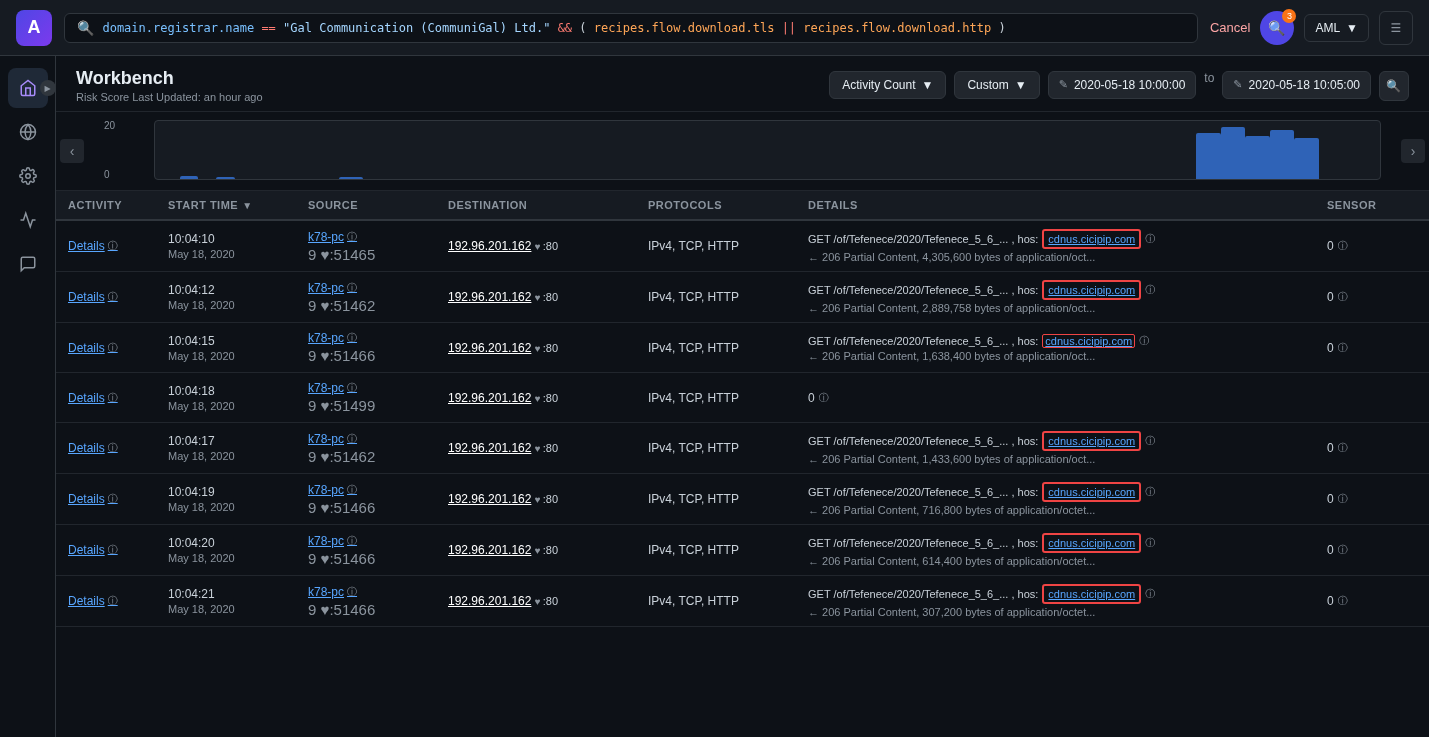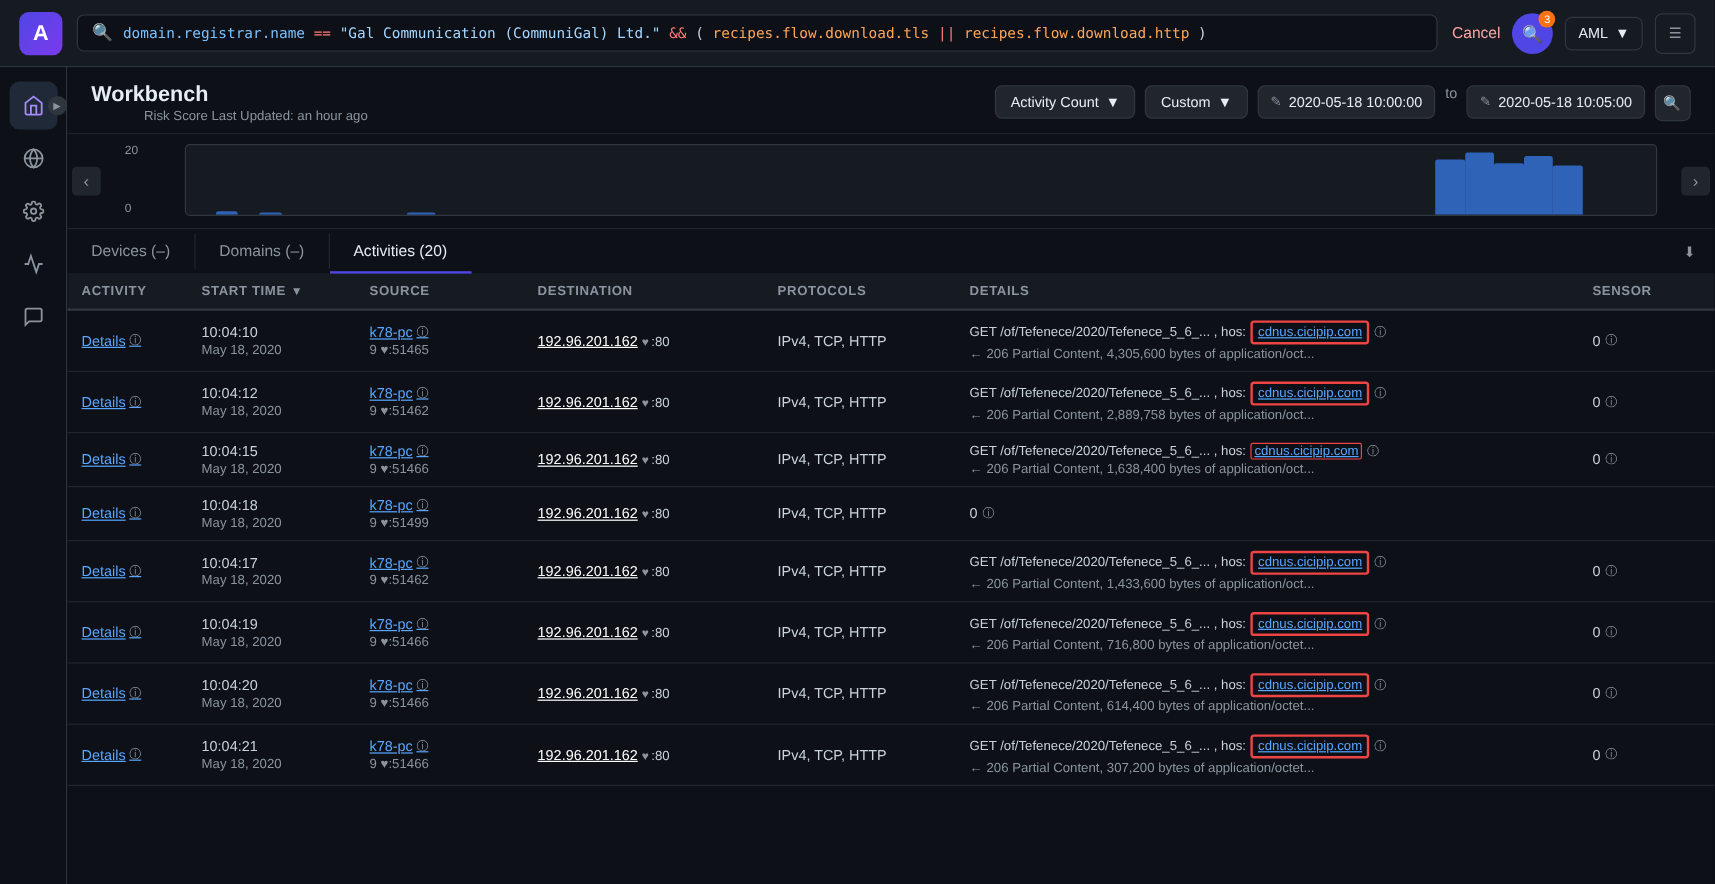--- a/index.html
+++ b/index.html
@@ -109,21 +109,21 @@
     .main-content { flex: 1; overflow: hidden; display: flex; flex-direction: column; padding: 0; }
 
     
     .workbench-header {
       background: #0d1117;
       padding: 12px 20px 8px;
       display: flex; align-items: center; justify-content: space-between;
       border-bottom: 1px solid #21262d;
     }
     .workbench-title { font-size: 18px; font-weight: 600; color: #e6edf3; }
-    .workbench-subtitle { font-size: 11px; color: #8b949e; margin-top: 2px; margin-left: 44px; }
+    .workbench-subtitle { font-size: 11px; color: #8b949e; margin-top: 2px; }
     .header-controls { display: flex; align-items: flex-start; gap: 8px; }
     .activity-count-btn {
       background: #21262d;
       border: 1px solid #30363d;
       border-radius: 6px;
       color: #e6edf3;
       padding: 6px 12px;
       font-size: 12px;
       cursor: pointer;
       display: flex; align-items: center; gap: 6px;
@@ -258,21 +258,21 @@
       text-decoration: underline;
       cursor: pointer;
       display: flex; align-items: center; gap: 3px;
     }
     .source-name {
       color: #58a6ff;
       text-decoration: underline;
       cursor: pointer;
       display: flex; align-items: center; gap: 3px;
     }
-    .source-port { color: #8b949e; font-size: 11px; }
+    .source-port { color: #8b949e; font-size: 15px; }
     .dest-link {
       color: #ffffff;
       text-decoration: underline;
       cursor: pointer;
     }
     .dest-port { color: #c9d1d9; font-size: 11px; margin-left: 2px; }
     .protocol-tag { color: #c9d1d9; }
     .details-cell {
       display: flex; flex-direction: column; gap: 2px;
     }
@@ -424,30 +424,20 @@
             <div class="chart-bar" style="left:85%; width:2%; height:80%"></div>
             <div class="chart-bar" style="left:87%; width:2%; height:90%"></div>
             <div class="chart-bar" style="left:89%; width:2%; height:75%"></div>
             <div class="chart-bar" style="left:91%; width:2%; height:85%"></div>
             <div class="chart-bar" style="left:93%; width:2%; height:70%"></div>
           </div>
         </div>
       </div>
     </div>
 
-    <div class="panels-row">
-      <div class="panel-tab">Devices (–)</div>
-      <div class="panel-divider"></div>
-      <div class="panel-tab">Domains (–)</div>
-      <div class="panel-divider"></div>
-      <div class="panel-tab active">Activities (20)</div>
-      <div class="panel-download-btn">
-        <span>⬇</span>
-      </div>
-    </div>
 
     <div class="activities-section">
       <div class="table-header">
         <div class="col">Activity</div>
         <div class="col" style="cursor:pointer">
           Start Time <span class="sort-icon">▼</span>
         </div>
         <div class="col">Source</div>
         <div class="col">Destination</div>
         <div class="col">Protocols</div>

